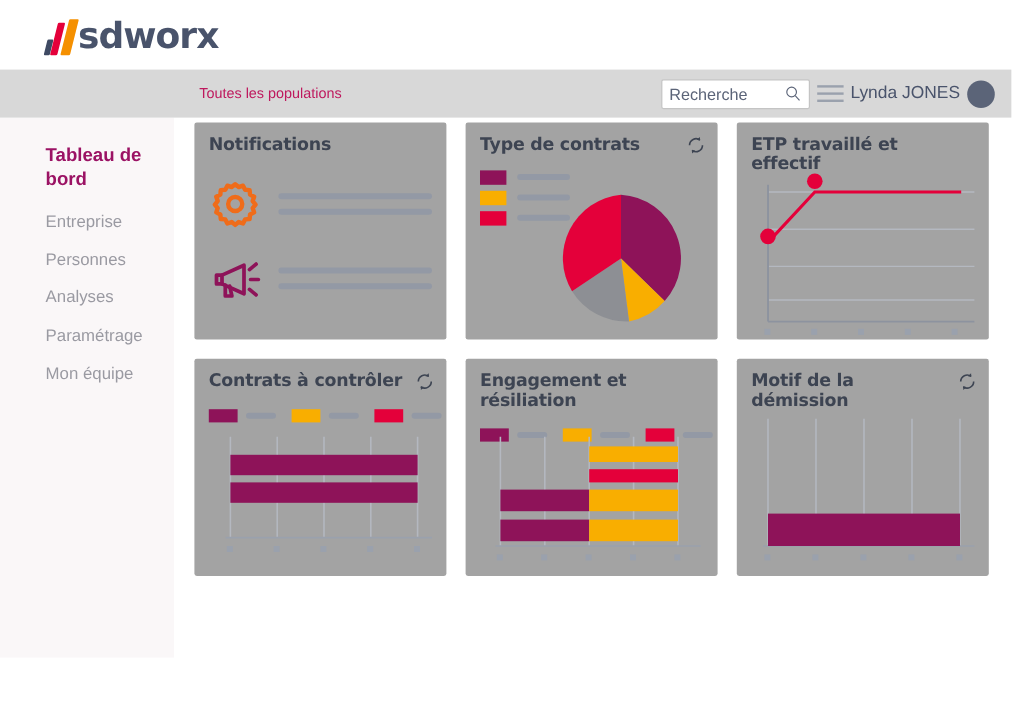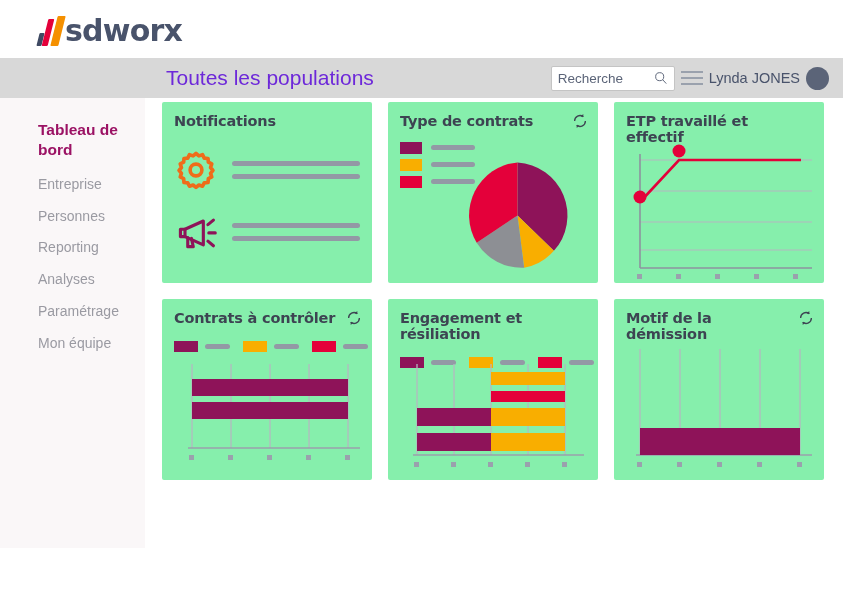--- a/index.html
+++ b/index.html
@@ -40,22 +40,22 @@
   .topbar {
     height: 40px;
     background: #d8d8d8;
     display: flex;
     align-items: center;
     position: relative;
   }
   .population-label {
     position: absolute;
     left: 166px;
-    font-size: 21px;
-    color: #6d28d9;
+    font-size: 12px;
+    color: #be185d;
     white-space: nowrap;
   }
   .topbar-right {
     position: absolute;
     right: 14px;
     display: flex;
     align-items: center;
     gap: 6px;
   }
   .search-box {
@@ -114,21 +114,21 @@
   .grid {
     flex: 1;
     padding: 4px 15px 0 17px;
     display: grid;
     grid-template-columns: 210px 210px 210px;
     grid-template-rows: 181px 181px;
     gap: 16px 16px;
     align-content: start;
   }
   .card {
-    background: #86efac;
+    background: #a3a3a3;
     border-radius: 2px;
     padding: 12px 12px 0 12px;
     position: relative;
     overflow: hidden;
   }
   .card-title {
     font-size: 14.5px;
     font-weight: 700;
     color: #3d4452;
     letter-spacing: -0.2px;
@@ -198,21 +198,20 @@
     <div class="avatar"></div>
   </div>
 </div>
 
 <div class="body-area">
 
   <nav class="sidebar">
     <div class="nav-item active">Tableau de bord</div>
     <div class="nav-item">Entreprise</div>
     <div class="nav-item">Personnes</div>
-    <div class="nav-item">Reporting</div>
     <div class="nav-item">Analyses</div>
     <div class="nav-item">Paramétrage</div>
     <div class="nav-item">Mon équipe</div>
   </nav>
 
   <main class="grid">
 
     <section class="card">
       <div class="card-title">Notifications</div>
 

